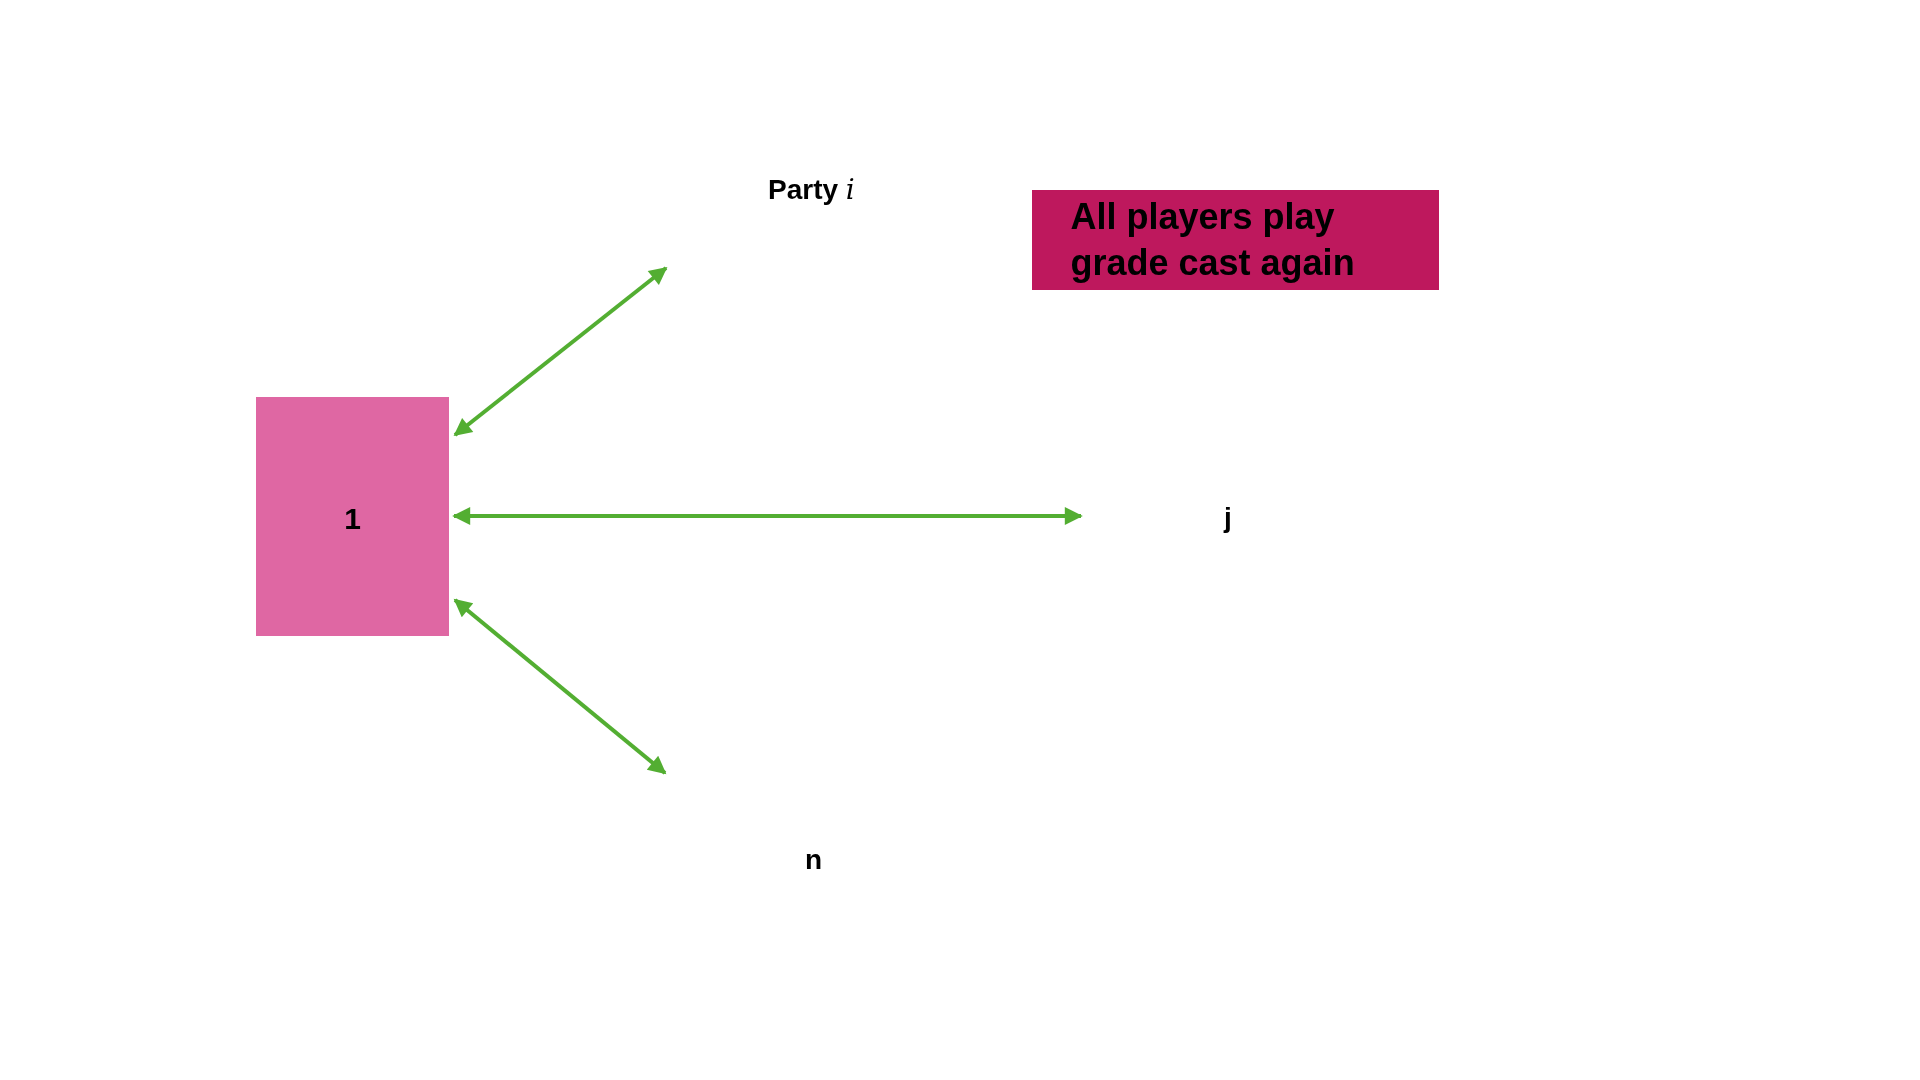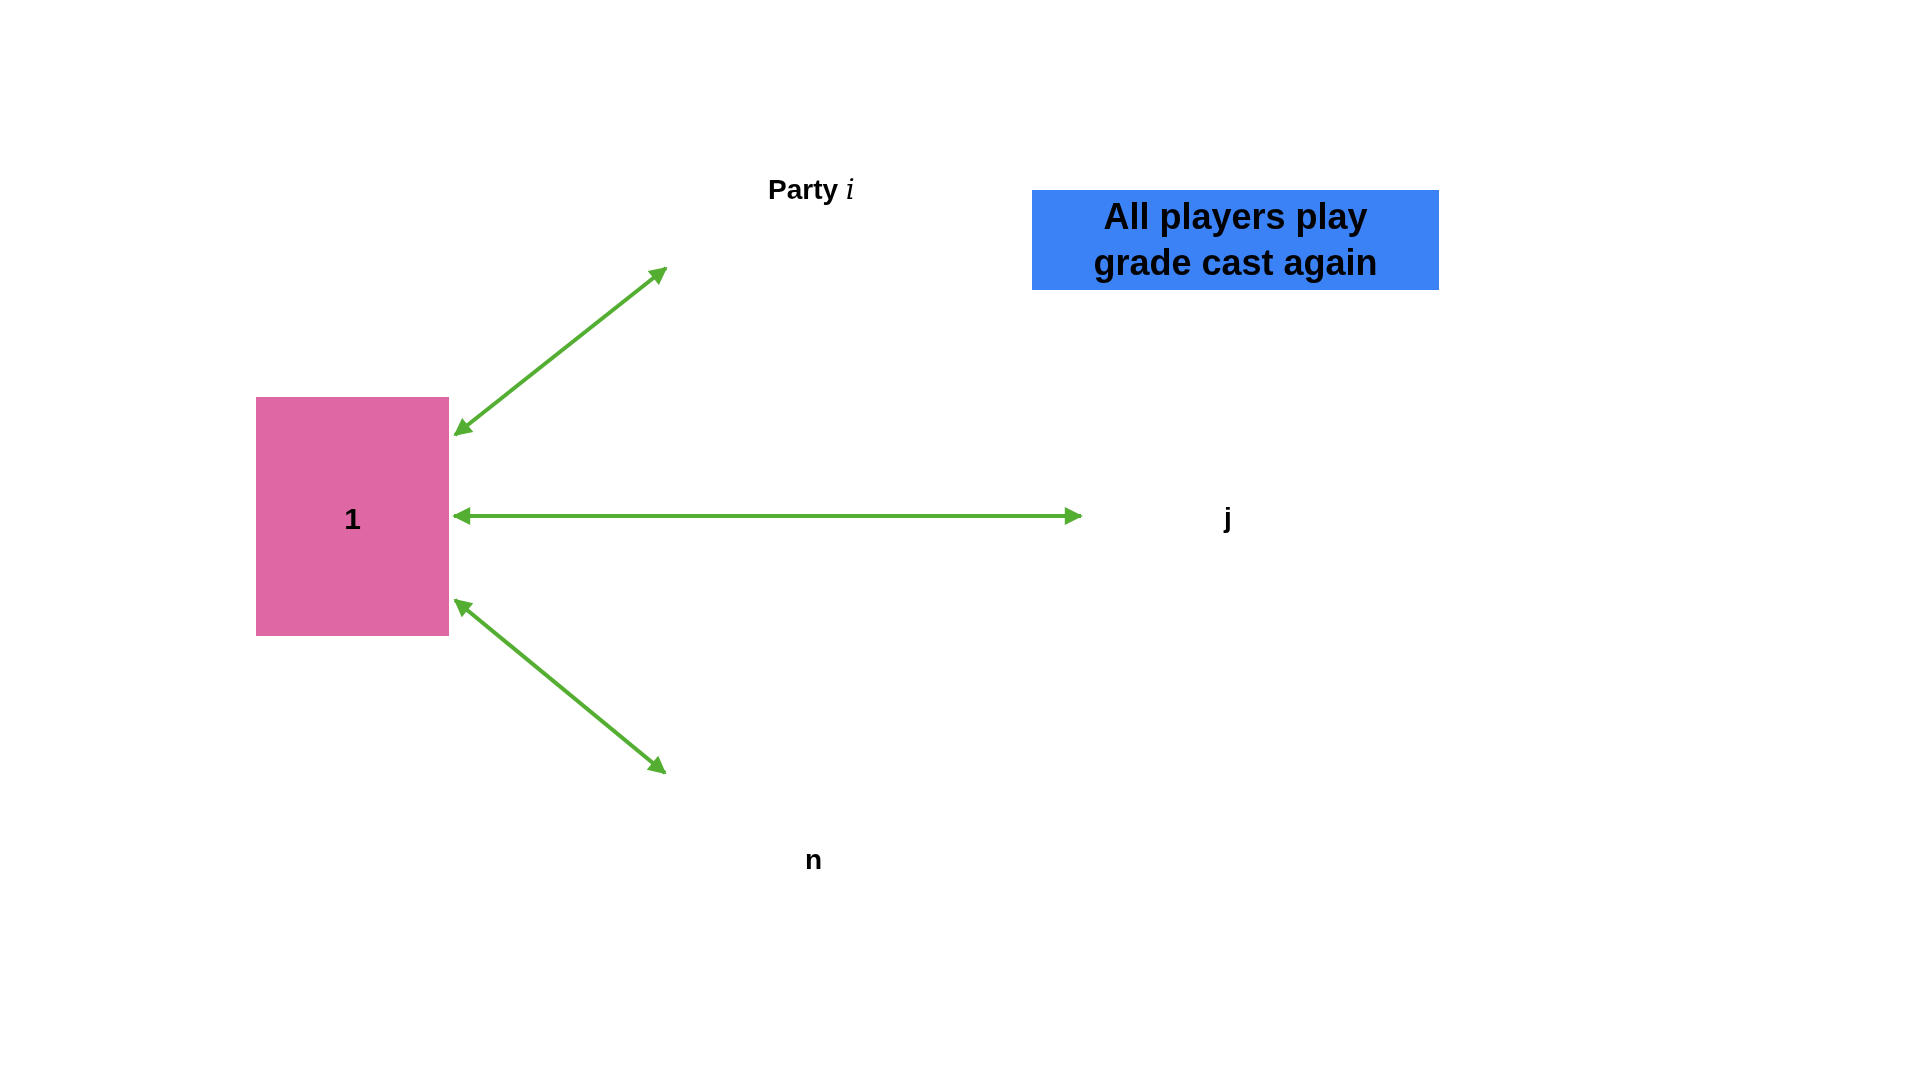--- a/index.html
+++ b/index.html
@@ -7,22 +7,22 @@
            font-family: "Liberation Sans", sans-serif; color: #000; }
     .abs { position: absolute; }
     #party-box { left: 256px; top: 397px; width: 193px; height: 239px; background: #DF67A3;
                  display: flex; align-items: center; justify-content: center; }
     #party-box .num { font-size: 30px; font-weight: bold; margin-top: 4px; }
     .lbl { font-size: 28px; font-weight: bold; line-height: 1; white-space: nowrap; margin-left: 48px; }
     #lbl-i { left: 720px; top: 176px; }
     #lbl-i .math { font-family: "DejaVu Serif", serif; font-style: italic; font-weight: normal; }
     #lbl-j { left: 1176px; top: 504px; }
     #lbl-n { left: 757px; top: 846px; }
-    #note { left: 1032px; top: 190px; width: 407px; height: 100px; background: #3b82f6;
-            display: flex; align-items: center; justify-content: center; text-align: center;
+    #note { left: 1032px; top: 190px; width: 407px; height: 100px; background: #be185d;
+            display: flex; align-items: center; justify-content: center; 
             font-size: 36px; font-weight: bold; line-height: 46px; }
     #arrows { position: absolute; left: 0; top: 0; }
   </style>
 </head>
 <body>
 
 <svg id="arrows" width="1920" height="1080">
   <defs>
     <marker id="ah" viewBox="0 0 10 10" refX="9" refY="5" markerWidth="5.5" markerHeight="4.5" orient="auto-start-reverse" markerUnits="strokeWidth">
       <path d="M0,0 L10,5 L0,10 z" fill="#53AE32"></path>

